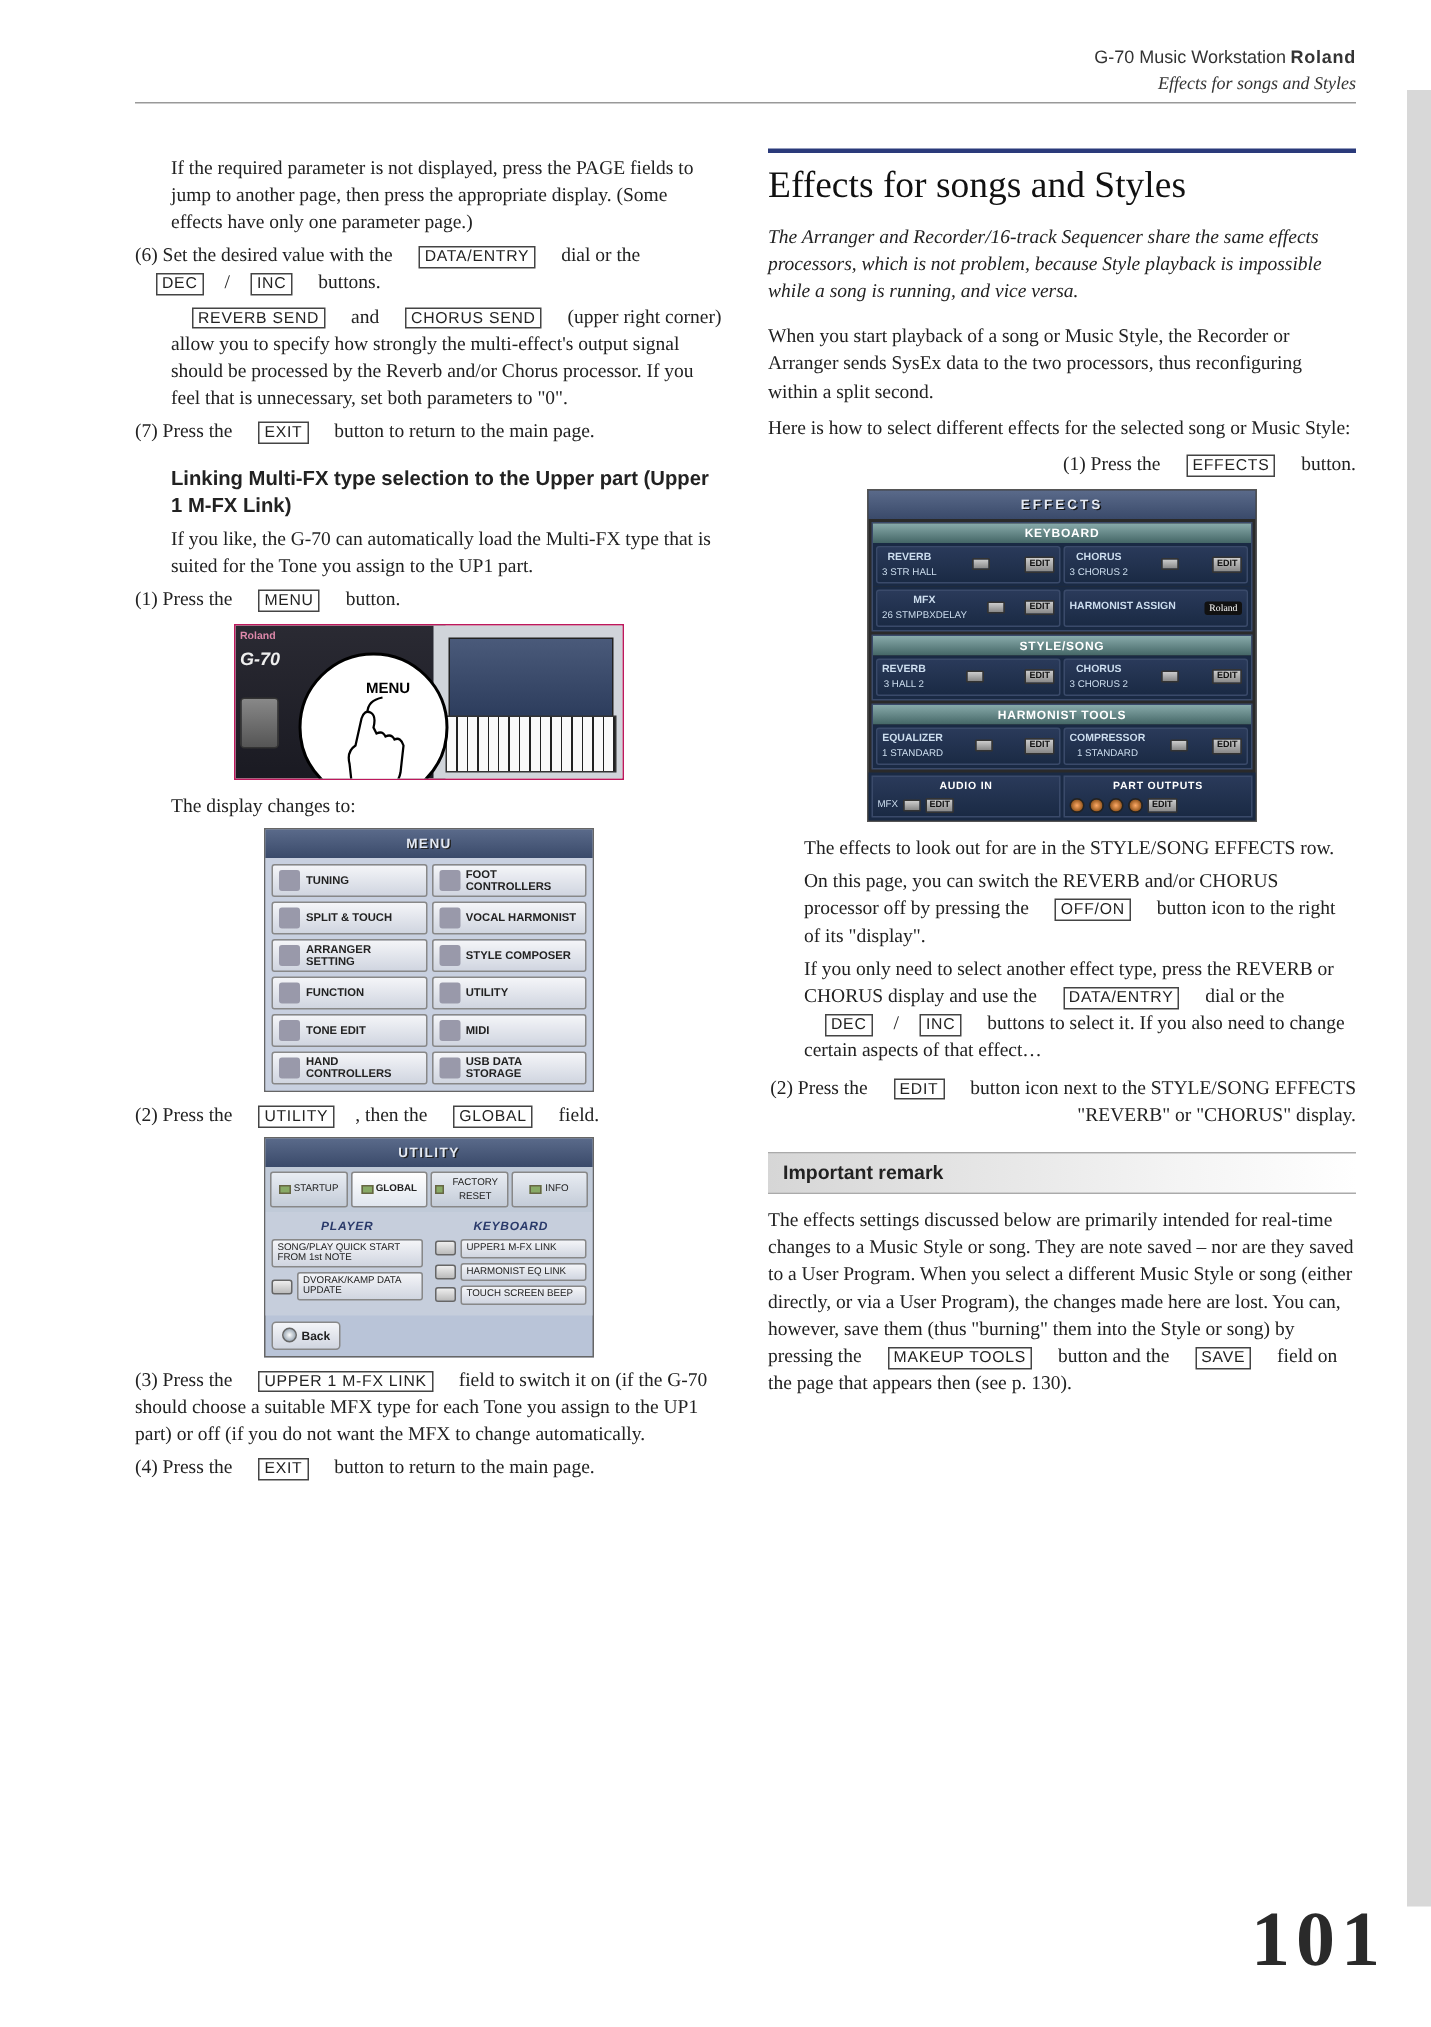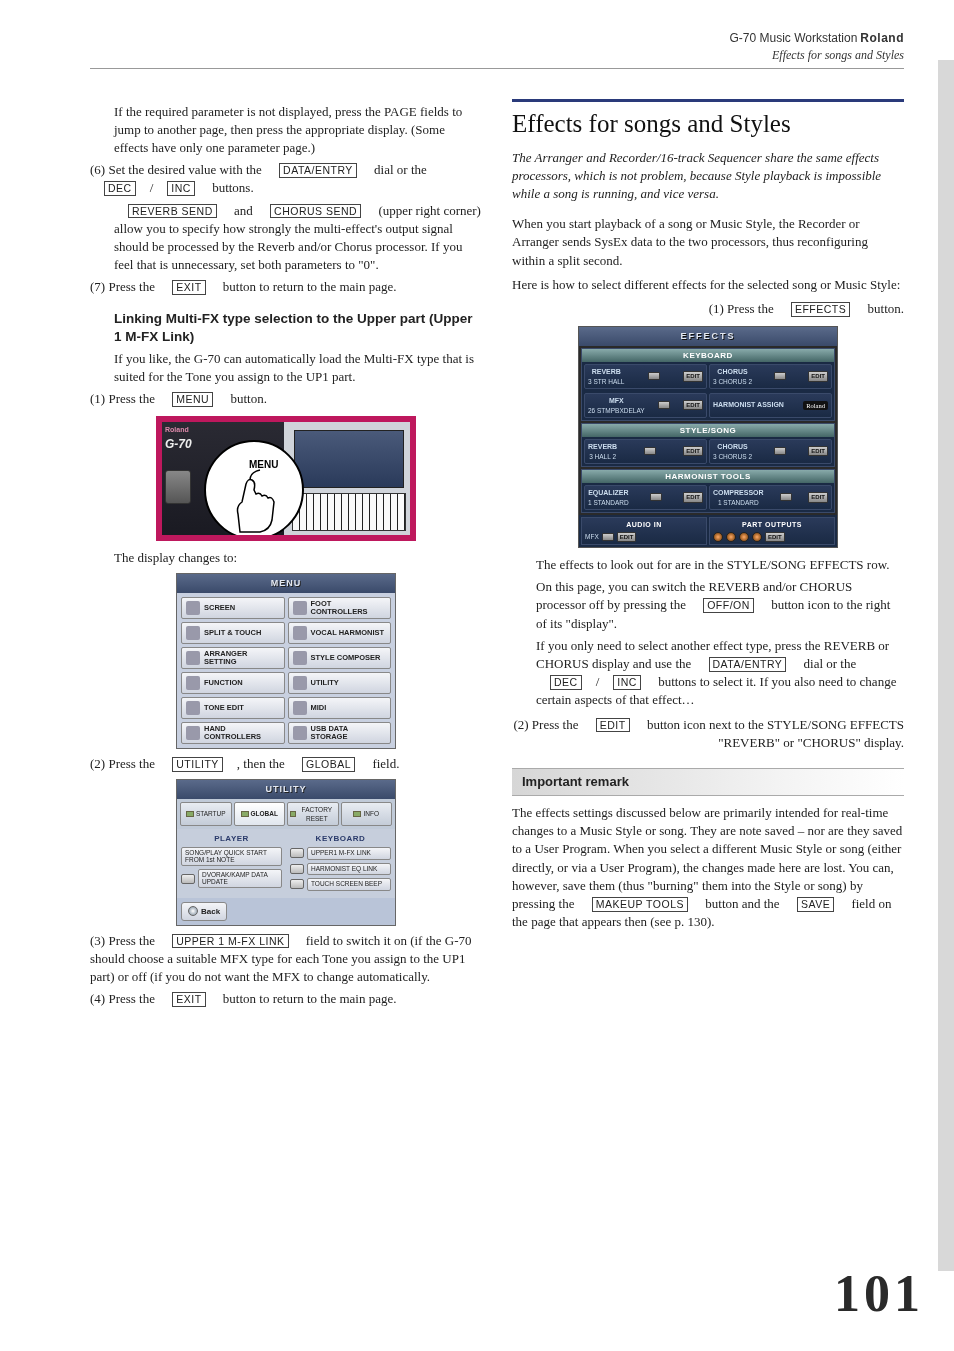--- a/index.html
+++ b/index.html
@@ -137,33 +137,33 @@
   .util-tabs { display:flex; gap:2px; padding:3px; background:#c0cad8;}
   .util-tabs .tab {
     flex:1; background:linear-gradient(#e8ecf2,#c4ccd8);
     border:1px solid #888; border-radius:2px; padding:2px; text-align:center;
     font-size:6.5px; display:flex; align-items:center; justify-content:center; gap:2px;
   }
   .util-tabs .tab.active { background:linear-gradient(#fff,#e0e6ee); font-weight:bold;}
   .util-tabs .tab .folder{width:8px;height:6px;background:#8a6;border:1px solid #664;}
   .util-body { display:flex; background:#c6cedc;}
   .util-col { flex:1; padding:4px; }
-  .util-col .colhead { text-align:center;font-weight:bold;font-size:8px;color:#2a3a6a;margin-bottom:3px;letter-spacing:0.5px;}
+  .util-col .colhead { text-align:center;font-weight:bold;font-size:8px;color:#2a3a6a;margin-bottom:3px;letter-spacing:0.5px;font-style:italic;}
   .util-row { display:flex;align-items:center;gap:3px;margin:3px 0;}
   .util-row .sw { width:14px;height:10px;background:linear-gradient(#eee,#bbb);border:1px solid #666;border-radius:2px;}
   .util-row .ulabel { background:linear-gradient(#f4f5f8,#d0d5e0);border:1px solid #888;border-radius:2px;padding:2px 3px;font-size:6.5px;flex:1;line-height:1;}
   .util-back { padding:4px;}
   .util-back .back-btn{display:inline-flex;align-items:center;gap:3px;background:linear-gradient(#f4f5f8,#d0d5e0);border:1px solid #888;border-radius:3px;padding:3px 6px;font-size:8px;font-weight:bold;}
   .util-back .back-btn .globe{width:10px;height:10px;border-radius:50%;background:radial-gradient(#fff,#789);border:1px solid #666;}
 
   
   .hand-fig {
-    width: 260px; height: 125px;
+    width: 260px; height: 104px;
     background: #e8e4e0;
-    border: 6px solid #be185d;
+    border: 1px solid #be185d;
     margin: 0 auto;
     position: relative;
     overflow: hidden;
   }
   .hand-fig .panel {
     position:absolute; left:0; top:0; width:140px; height:100%;
     background: linear-gradient(#2a2a33,#1a1a22);
   }
   .hand-fig .brandrow {
     position:absolute; left:3px; top:3px; color:#d8a; font-size:7px;font-family:Arial;font-weight:bold;
@@ -310,21 +310,21 @@
         </div>
       </div>
 
       <p class="caption">The display changes to:</p>
 
       <div class="menu-shot screenshot">
         <div class="titlebar">MENU</div>
         <div class="menu-grid">
           <div class="menu-cell">
               <div class="icon"></div>
-              <div class="lbl">SCREEN</div>
+              <div class="lbl">TUNING</div>
             </div>
           <div class="menu-cell">
               <div class="icon"></div>
               <div class="lbl">FOOT CONTROLLERS</div>
             </div>
           <div class="menu-cell">
               <div class="icon"></div>
               <div class="lbl">SPLIT &amp; TOUCH</div>
             </div>
           <div class="menu-cell">

